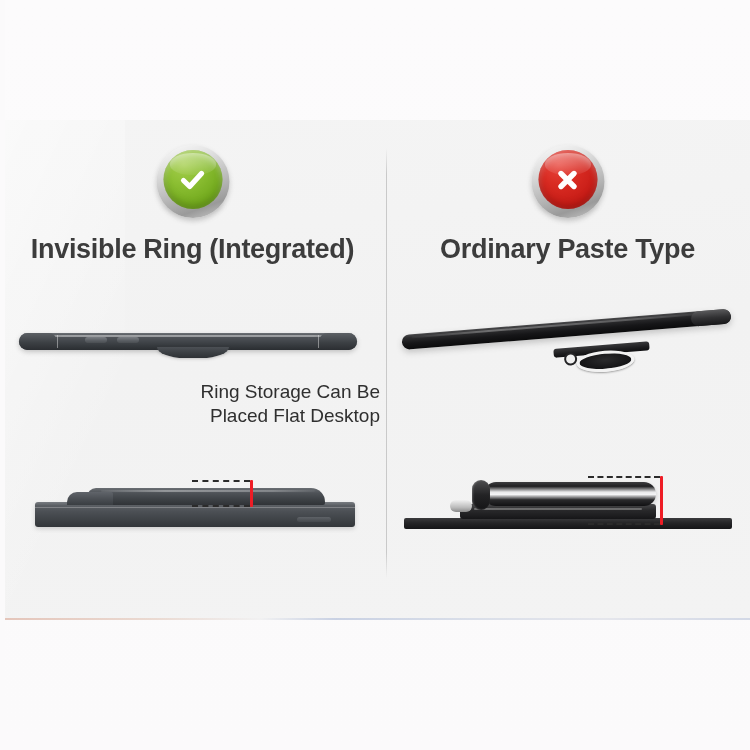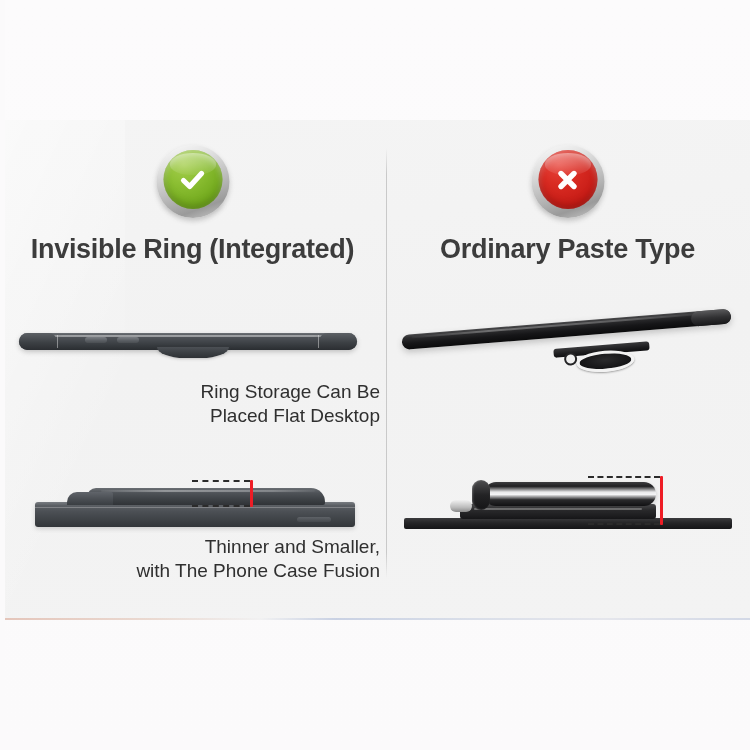--- a/index.html
+++ b/index.html
@@ -485,22 +485,20 @@
         <div class="slab base-left"></div>
         <div class="lid-left"></div>
         <div class="lid-left-hump"></div>
         <div class="measure measure-left">
           <div class="dash dash-top"></div>
           <div class="dash dash-bot"></div>
           <div class="bar" style="background:#ee1c25"></div>
         </div>
       </div>
 
-      <div class="caption caption-bottom">Thinner and Smaller,
-with The Phone Case Fusion</div>
     </div>
 
     <div class="divider"></div>
 
     <div class="col col-right">
 
       <div class="badge-wrap">
         <div class="badge-shadow"></div>
         <div class="badge-bezel"></div>
         <div class="badge-face red">

